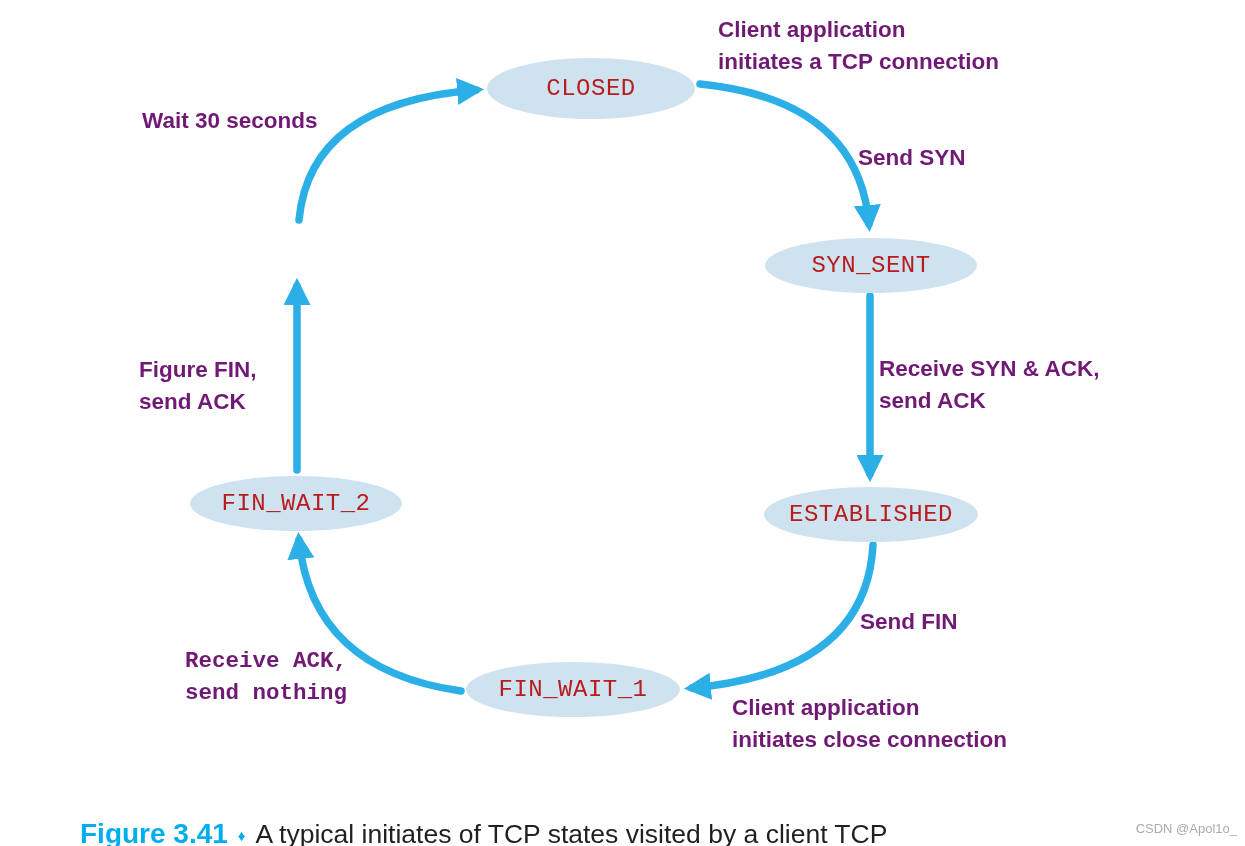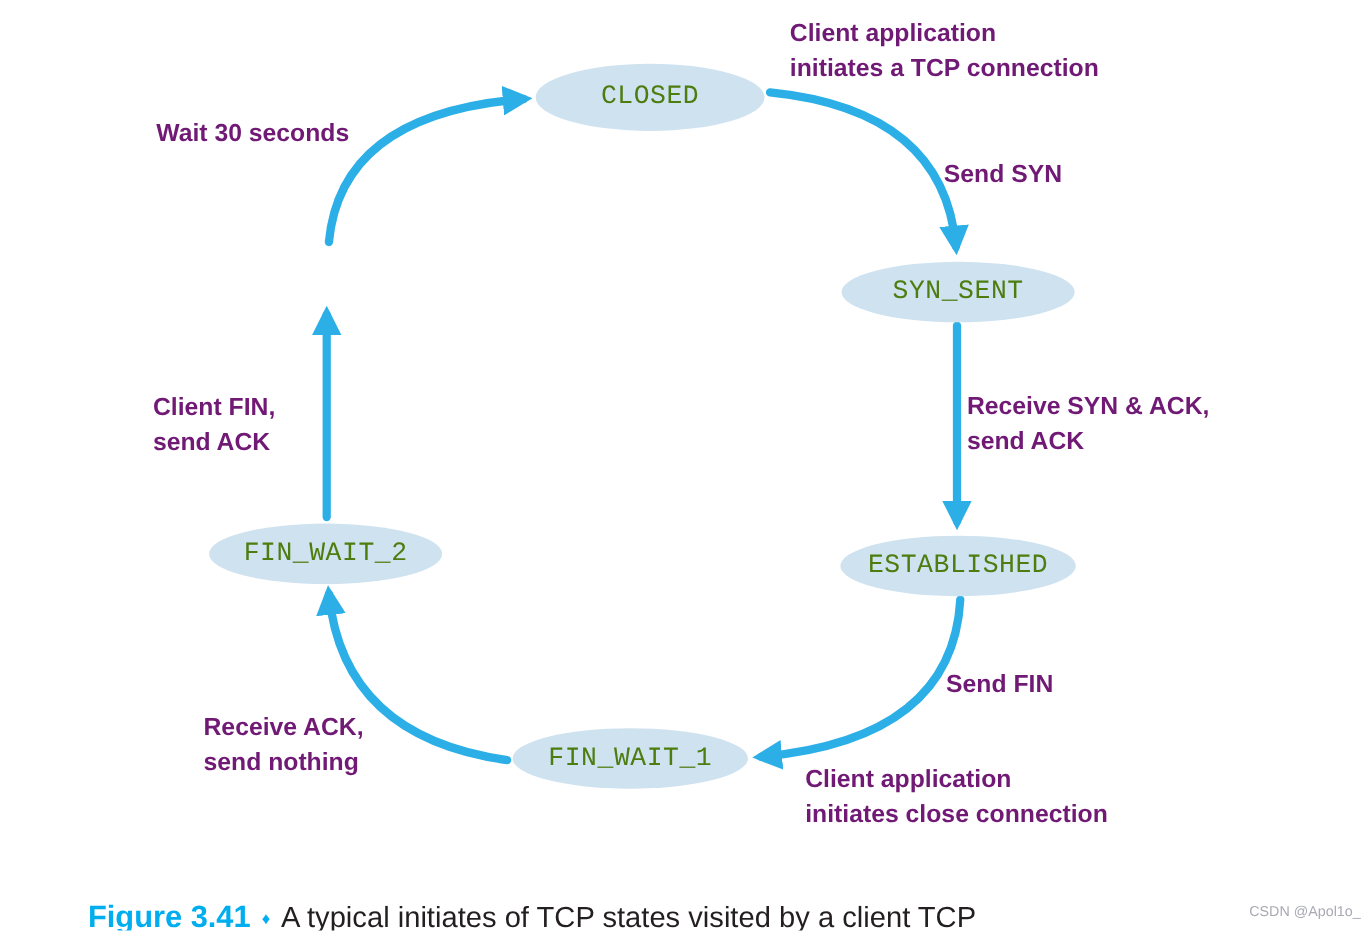--- a/index.html
+++ b/index.html
@@ -24,21 +24,21 @@
     stroke-width: 7.5;
     stroke-linecap: round;
   }
   .state {
     position: absolute;
     background: #cfe2f0;
     border-radius: 50%;
     display: flex; align-items: center; justify-content: center;
     font-family: "Liberation Mono", "DejaVu Sans Mono", monospace;
     font-size: 24px;
-    color: #4d7c0f;
+    color: #b91c1c;
     letter-spacing: 0.5px;
   }
   .edge-label {
     position: absolute;
     font-weight: bold;
     font-size: 22.5px;
     color: #701a75;
     white-space: pre-line;
     line-height: 1.44;
   }
@@ -117,24 +117,24 @@
   <div class="edge-label" style="left:858px; top:142px;">Send SYN</div>
 
   <div class="edge-label" style="left:879px; top:353px;">Receive SYN &amp; ACK,
 send ACK</div>
 
   <div class="edge-label" style="left:860px; top:606px;">Send FIN</div>
 
   <div class="edge-label" style="left:732px; top:692px;">Client application
 initiates close connection</div>
 
-  <div class="edge-label" style="left:185px; top:645px;">Receive ACK,
+  <div class="edge-label" style="left:185px; top:645px;font-family:Liberation Mono, monospace;">Receive ACK,
 send nothing</div>
 
-  <div class="edge-label" style="left:139px; top:354px;">Client FIN,
+  <div class="edge-label" style="left:139px; top:354px;">Figure FIN,
 send ACK</div>
 
   <div class="edge-label" style="left:142px; top:105px;">Wait 30 seconds</div>
 
   <div class="caption">
     <span class="fig">Figure 3.41</span>
     <span class="diamond">♦</span>
     <span class="cap-text">A typical initiates of TCP states visited by a client TCP</span>
   </div>
 

